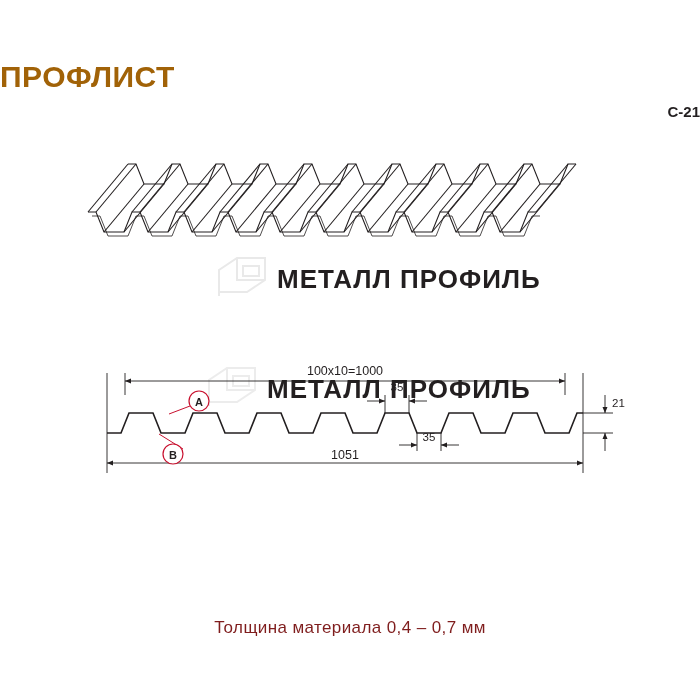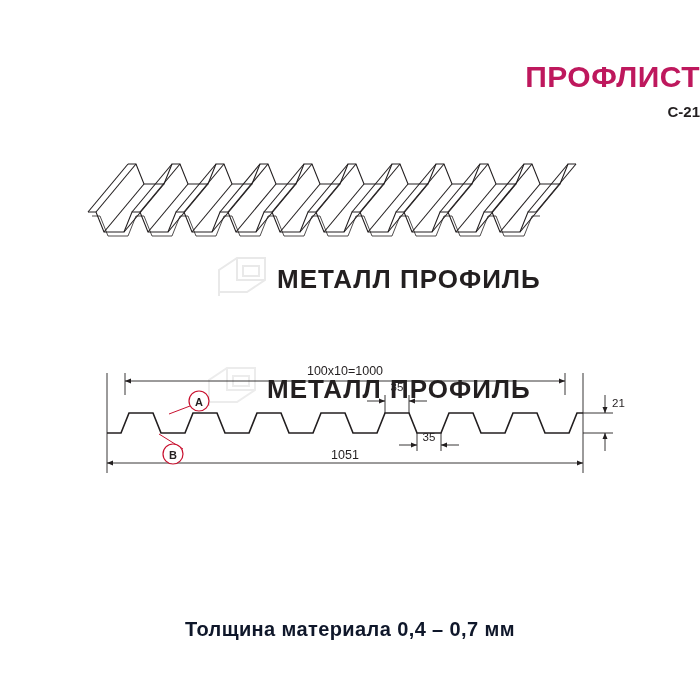--- a/index.html
+++ b/index.html
@@ -17,46 +17,46 @@
   }
   .page {
     position: absolute;
     inset: 0;
   }
   .title {
     position: absolute;
     left: 0;
     right: 0;
     top: 60px;
-    text-align: right;
+    text-align: left;
     font-size: 30px;
     font-weight: bold;
     letter-spacing: 0.5px;
-    color: #be185d;
+    color: #a16207;
   }
   .subtitle {
     position: absolute;
     left: 0;
     right: 0;
     top: 103px;
     text-align: right;
     font-size: 15px;
     font-weight: bold;
     color: #231f20;
   }
   .footer-note {
     position: absolute;
     left: 0;
     right: 0;
     top: 618px;
     text-align: center;
-    font-size: 20px;
-    font-weight: bold;
+    font-size: 17px;
+    font-weight: normal;
     letter-spacing: 0.4px;
-    color: #0f172a;
+    color: #7f1d1d;
   }
   .iso-wrap {
     position: absolute;
     left: 80px;
     top: 150px;
     width: 540px;
     height: 120px;
   }
   .draw-wrap {
     position: absolute;

